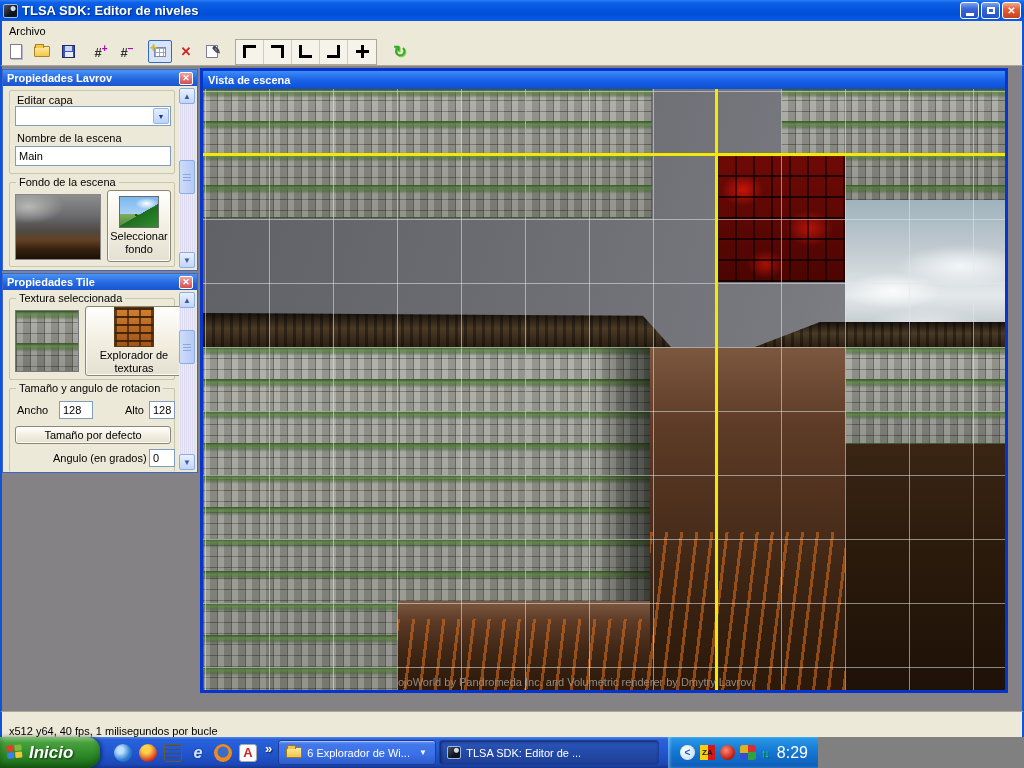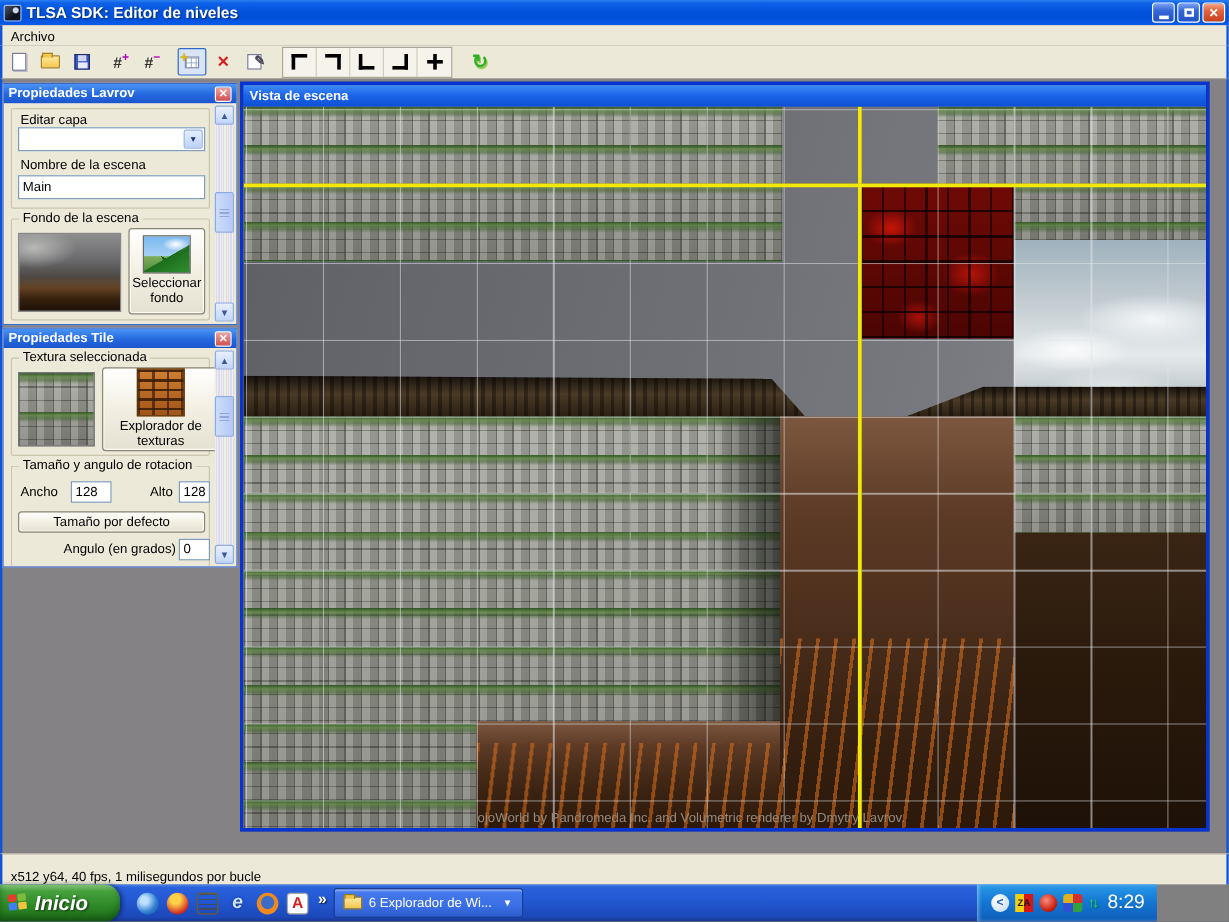--- a/index.html
+++ b/index.html
@@ -150,21 +150,21 @@
   .yline-v { left:512px; top:0; width:3px; height:601px; background:#f2e80a; box-shadow:0 0 1px #8a8200; }
   .yline-h { left:0; top:64px; width:802px; height:3px; background:#f2e80a; box-shadow:0 0 1px #8a8200; }
   .watermark { left:195px; bottom:2px; color:#95897d; font-size:11px; }
 
   
   .statusbar { position:absolute; left:0; top:711px; width:1024px; height:26px; background:#ece9d8;
     border-left:2px solid #0f53d8; border-right:2px solid #0f53d8; border-top:1px solid #aca899;
     display:flex; align-items:flex-end; padding-left:7px; color:#000; }
 
   
-  .taskbar { position:absolute; left:0; top:737px; width:964px; height:31px;
+  .taskbar { position:absolute; left:0; top:737px; width:818px; height:31px;
     background:linear-gradient(180deg,#4f86ea 0%,#2a62dc 8%,#2257d2 45%,#1c48b8 88%,#15368e 100%); display:flex; align-items:center; }
   .start-btn { width:100px; height:31px; border-radius:0 13px 13px 0; display:flex; align-items:center; gap:5px; padding-left:7px;
     background:linear-gradient(180deg,#8cc77f 0%,#47a13d 18%,#2f8a28 55%,#1c6b18 100%);
     box-shadow:inset 0 -3px 6px rgba(0,40,0,0.4), 2px 0 4px rgba(0,0,30,0.45);
     color:#fff; font-weight:bold; font-style:italic; font-size:17px; text-shadow:1px 1px 2px rgba(0,0,0,0.6); }
   .flag { width:17px; height:15px; display:grid; grid-template-columns:7px 7px; grid-template-rows:6px 6px; gap:1px; transform:rotate(-6deg); }
   .flag i { border-radius:1px; }
   .flag i:nth-child(1){background:#e23d2d;} .flag i:nth-child(2){background:#7fba3d;}
   .flag i:nth-child(3){background:#3d7ef0;} .flag i:nth-child(4){background:#f0c53d;}
   .qlaunch { display:flex; align-items:center; gap:7px; padding:0 8px 0 14px; }
@@ -396,20 +396,24 @@
     <span class="qicon qi-ie">e</span>
     <span class="qicon qi-ff"></span>
     <span class="qicon qi-a">A</span>
   </div>
   <span class="chev-more">»</span>
   <div class="tb-btn" style="width:158px;">
     <span class="tb-folder"></span>
     <span>6 Explorador de Wi...</span>
     <span class="tb-caret">▼</span>
   </div>
+  <div class="tb-btn active" style="width:220px;">
+    <span class="tb-appicon"></span>
+    <span>TLSA SDK: Editor de ...</span>
+  </div>
   <div class="tray">
     <span class="tray-chev">&lt;</span>
     <span class="tray-za">ZA</span>
     <span class="tray-red"></span>
     <span class="tray-multi"></span>
     <span class="tray-updown">↑↓</span>
     <span class="tray-time">8:29</span>
   </div>
 </div>
 

